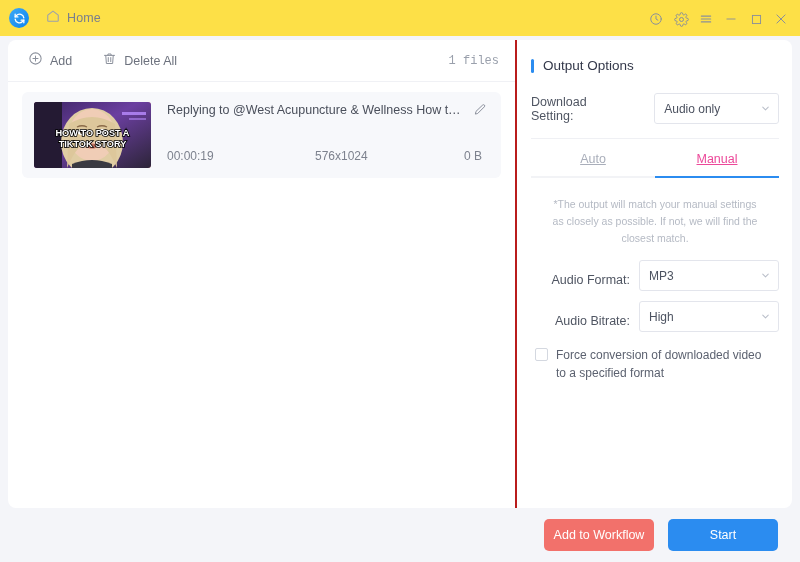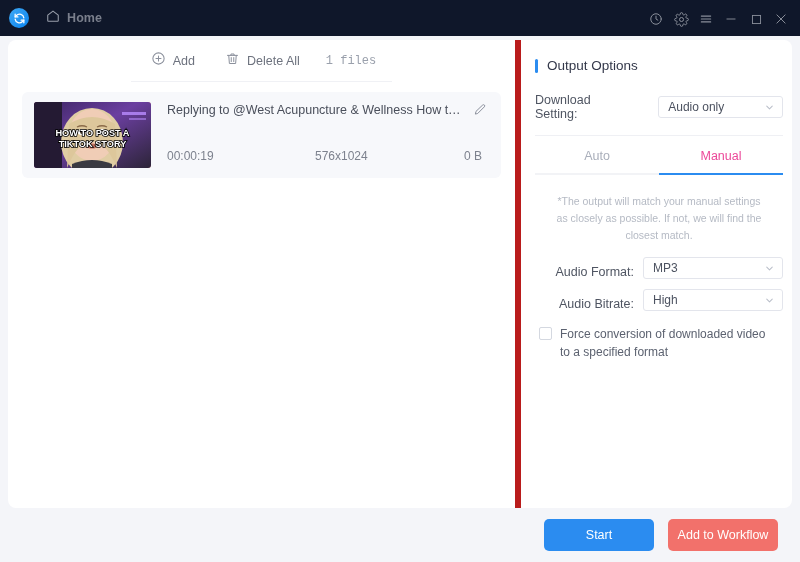--- a/index.html
+++ b/index.html
@@ -8,24 +8,23 @@
     font-family: "Liberation Sans", sans-serif;
     background: #f4f5f9;
     overflow: hidden;
     -webkit-font-smoothing: antialiased;
   }
 
   
   .titlebar {
     position: relative;
     height: 36px;
-    background: #0f172a;
+    background: #fde047;
     display: flex;
     align-items: flex-end;
-    font-weight: bold;
   }
   .logo {
     position: absolute; left: 9px; top: 8px;
     width: 20px; height: 20px; border-radius: 50%;
     background: linear-gradient(135deg,#3fa9f5 0%,#0a84f0 100%);
     display: flex; align-items: center; justify-content: center;
   }
   .home-btn {
     position: absolute; left: 40px; top: 7px;
     height: 22px; display: flex; align-items: center; gap: 7px;
@@ -66,22 +65,22 @@
     width: 784px; height: 468px;
     background: #ffffff;
     border-radius: 8px;
     display: flex;
     overflow: hidden;
   }
 
   
   .left {
     width: 519px;
-    border-right: 6px solid #b91c1c;
-    display: flex; flex-direction: column; align-items: center;
+    border-right: 2px solid #b91c1c;
+    display: flex; flex-direction: column;
   }
   .toolbar {
     height: 42px;
     display: flex; align-items: center;
     padding: 0 16px;
     border-bottom: 1px solid #f0f1f5;
   }
   .tb-btn {
     display: flex; align-items: center; gap: 7px;
     cursor: pointer; padding: 3px 4px; margin-right: 22px;
@@ -135,39 +134,40 @@
   .right { flex: 1; padding: 18px 18px 0 14px; }
   .section-head {
     display: flex; align-items: flex-end; gap: 9px; margin-bottom: 20px;
   }
   .accent-bar { width: 3px; height: 14px; background: #2b8cf0; border-radius: 2px; }
   .section-title { font-size: 13.5px; color: #33384a; }
 
   .field-row { display: flex; align-items: center; margin-bottom: 14px; gap: 20px; }
   .field-label { font-size: 12.5px; color: #4f5562; margin-right: 9px; }
   .select {
-    height: 22px; border: 1px solid #e3e5ec; border-radius: 3px;
+    height: 31px; border: 1px solid #e3e5ec; border-radius: 3px;
     background: #fff; display: flex; align-items: center;
     padding: 0 7px 0 9px; font-size: 12px; color: #4c5260;
     cursor: pointer;
   }
   .select .val { flex: 1; white-space: nowrap; }
   .select .chev { color: #b9bec9; display: flex; }
 
   .dl-select { width: 133px; }
 
   .tabs-row {
     display: flex; border-top: 1px solid #eff0f4;
     margin: 6px 0 0 0;
   }
   .sub-tab {
     flex: 1; text-align: center; font-size: 12.5px;
     padding: 13px 0 10px; cursor: pointer;
     border-bottom: 2px solid #f2f3f6;
     color: #a9aeba;
+    text-decoration: underline;
   }
   .sub-tab.active { color: #ec4899; border-bottom-color: #2b8cf0; }
 
   .note {
     font-size: 10.5px; color: #b5bac4; line-height: 1.6;
     text-align: center; padding: 18px 16px 14px;
   }
 
   .aligned-row { display: flex; align-items: center; justify-content: flex-start; margin-bottom: 10px; }
   .aligned-row .field-label { width: 99px; text-align: right; margin-top: 8px; }
@@ -400,15 +400,15 @@
 
     <div class="checkbox-row">
       <span class="cbox"></span>
       <span class="cb-label">Force conversion of downloaded video to a specified format</span>
     </div>
 
   </div>
 </div>
 
 <div class="footer">
+  <button class="btn btn-workflow">Add to Workflow</button>
   <button class="btn btn-start">Start</button>
-  <button class="btn btn-workflow">Add to Workflow</button>
 </div>
 
 </body></html>

